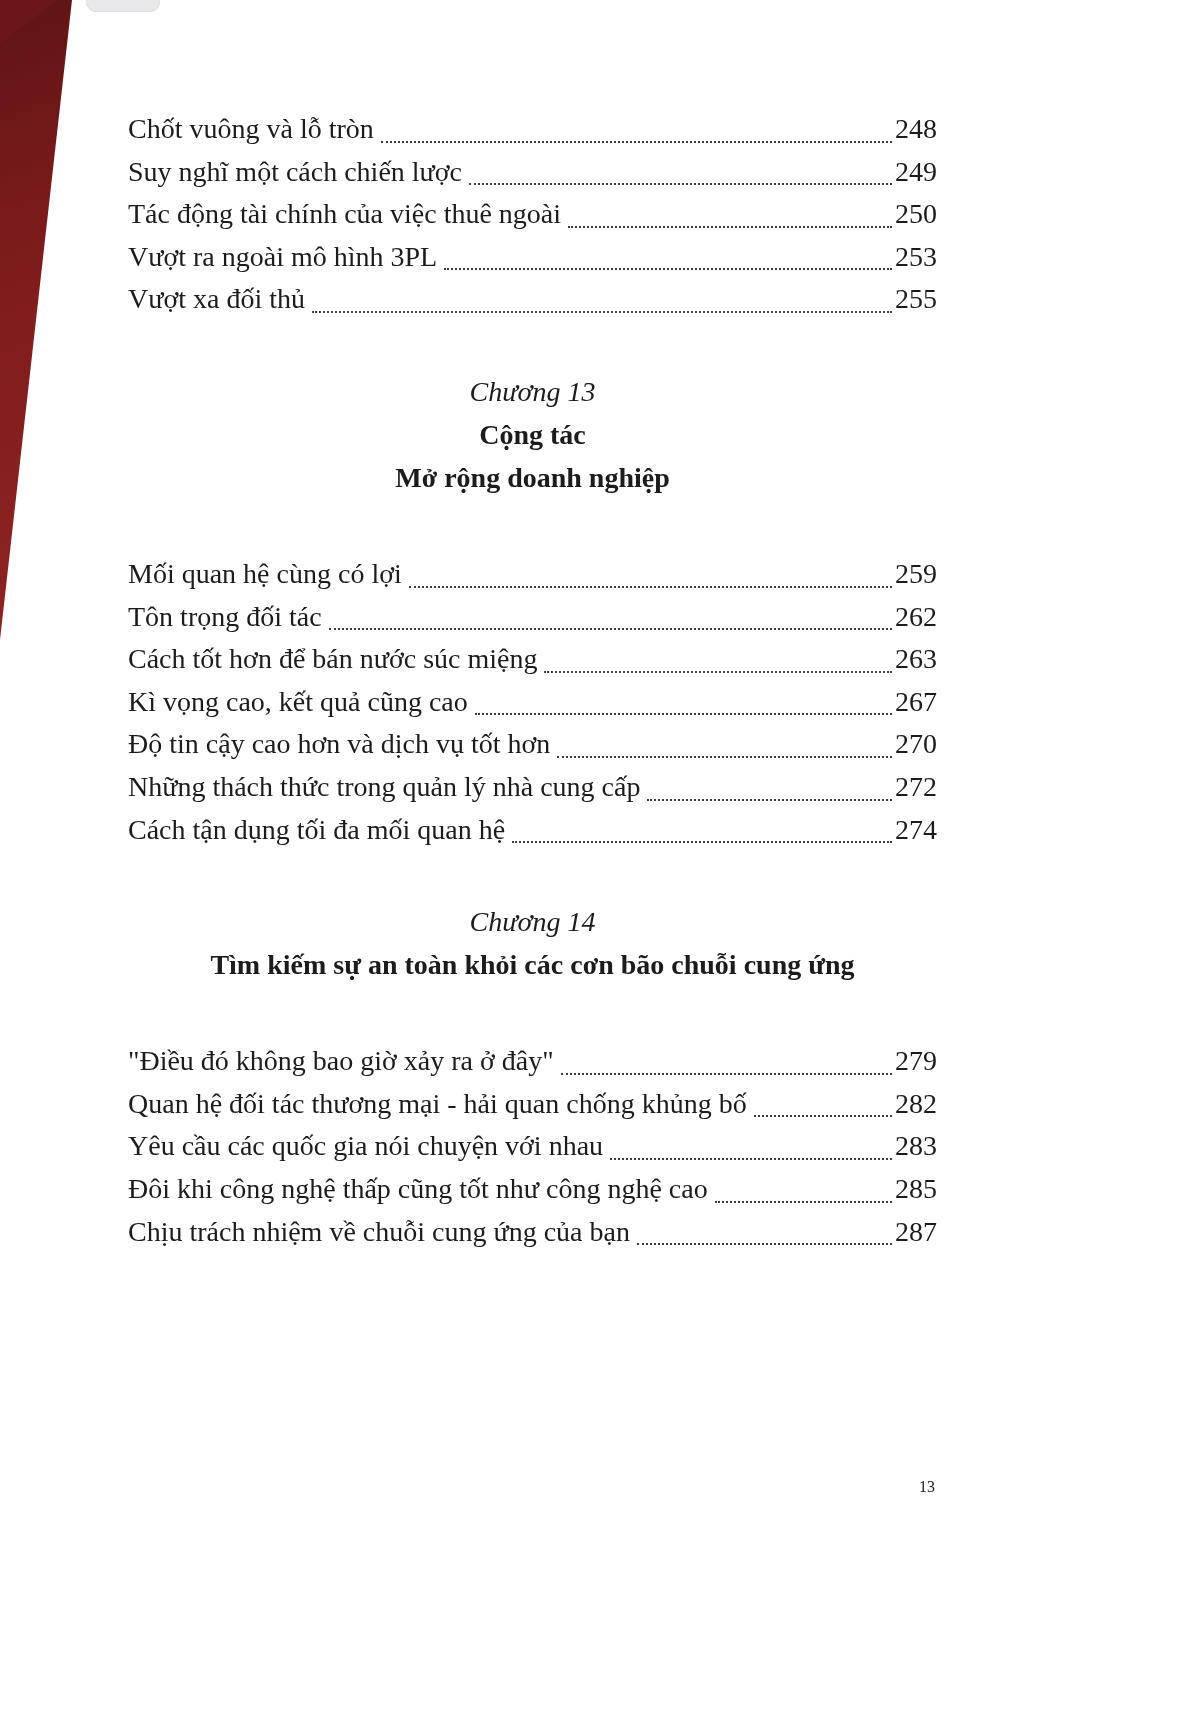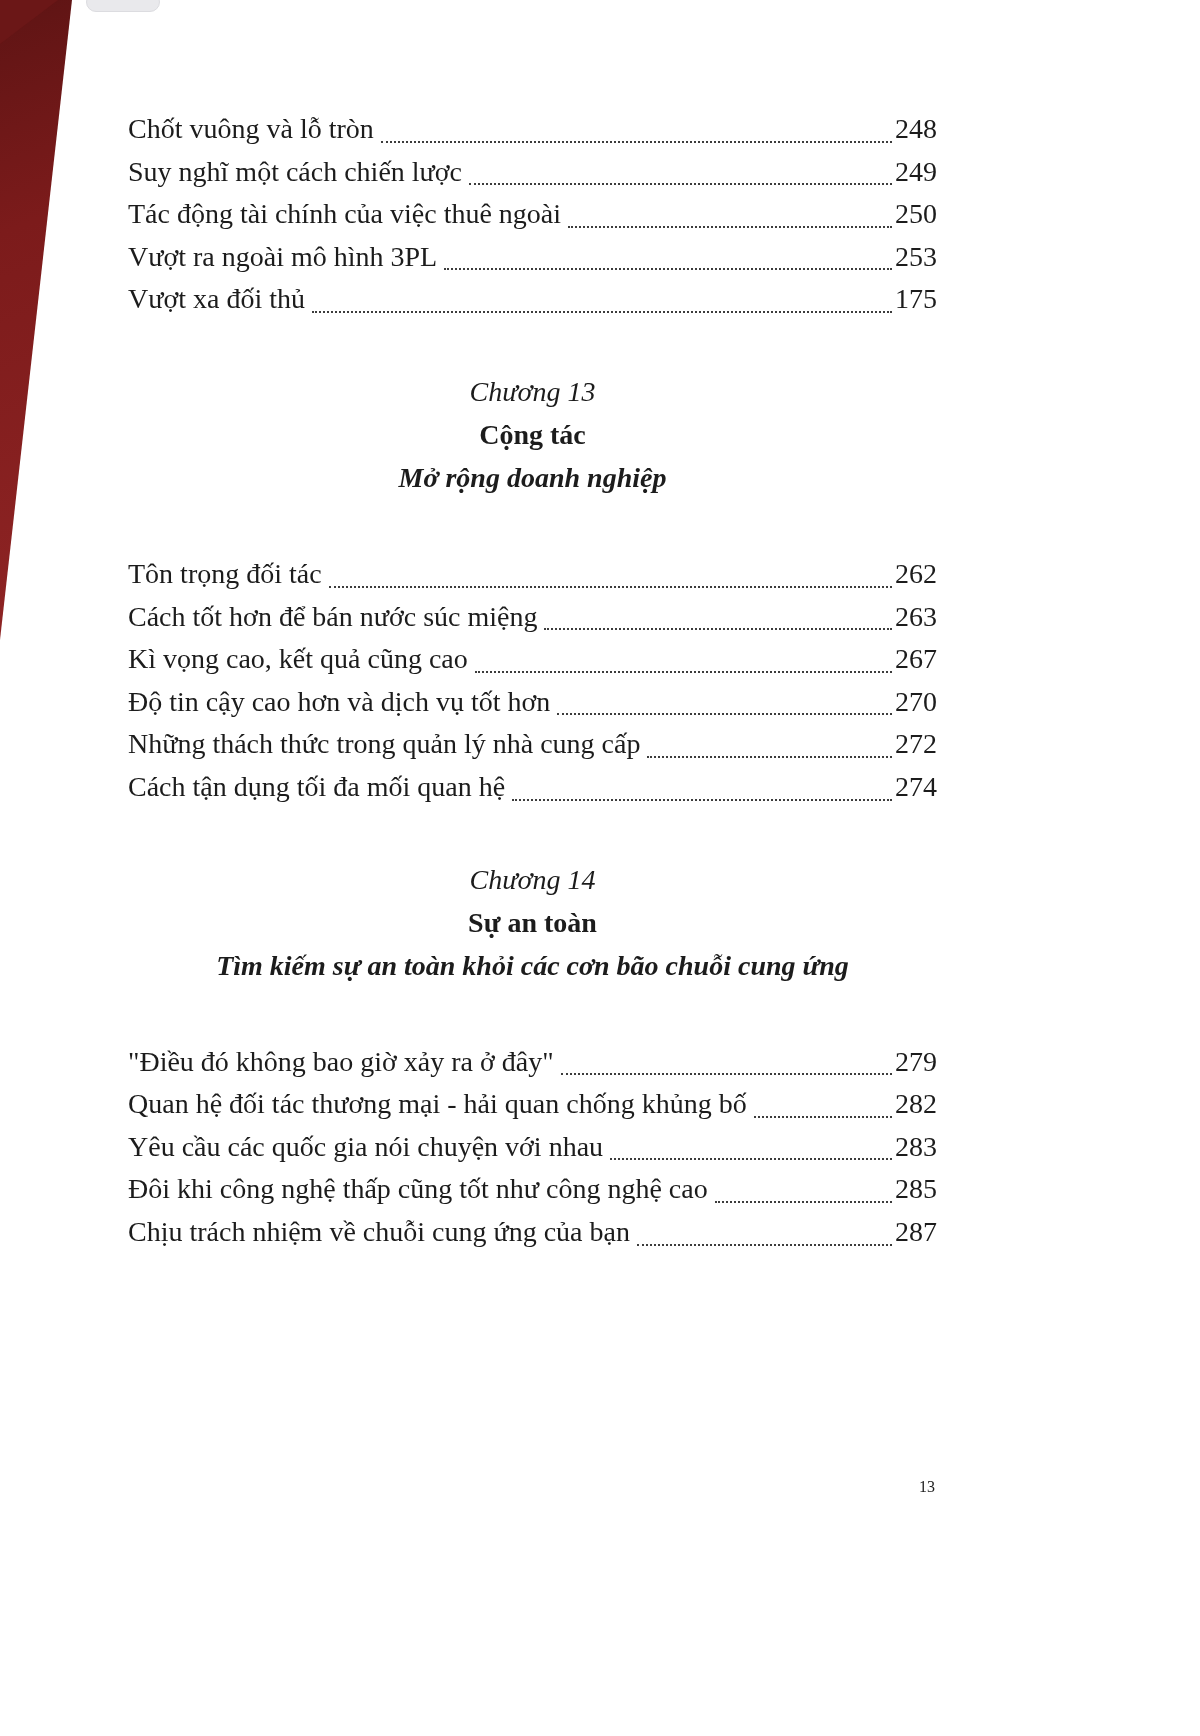--- a/index.html
+++ b/index.html
@@ -71,21 +71,21 @@
 
   .chapter {
     text-align: center;
     margin-top: 49px;
     margin-bottom: 54px;
     font-size: 28px;
     line-height: 43px;
   }
   .chapter .ch-label  { font-style: italic; }
   .chapter .ch-title  { font-weight: bold; }
-  .chapter .ch-subtitle { font-weight: bold; font-style: italic; }
+  .chapter .ch-subtitle { font-weight: bold; }
 
   .page-number {
     position: absolute;
     top: 1466px;
     right: 265px;
     font-size: 16px;
     line-height: 42px;
   }
 </style>
 </head>
@@ -113,30 +113,35 @@
         <span class="pageno">250</span>
       </div>
       <div class="toc-row">
         <span class="title">Vượt ra ngoài mô hình 3PL</span>
         <span class="leader"></span>
         <span class="pageno">253</span>
       </div>
       <div class="toc-row">
         <span class="title">Vượt xa đối thủ</span>
         <span class="leader"></span>
-        <span class="pageno">175</span>
+        <span class="pageno">255</span>
       </div>
     </div>
     <div class="chapter">
       <div class="ch-label">Chương 13</div>
       <div class="ch-title">Cộng tác</div>
       <div class="ch-subtitle">Mở rộng doanh nghiệp</div>
     </div>
     <div class="toc-section">
       <div class="toc-row">
+        <span class="title">Mối quan hệ cùng có lợi</span>
+        <span class="leader"></span>
+        <span class="pageno">259</span>
+      </div>
+      <div class="toc-row">
         <span class="title">Tôn trọng đối tác</span>
         <span class="leader"></span>
         <span class="pageno">262</span>
       </div>
       <div class="toc-row">
         <span class="title">Cách tốt hơn để bán nước súc miệng</span>
         <span class="leader"></span>
         <span class="pageno">263</span>
       </div>
       <div class="toc-row">
@@ -155,21 +160,20 @@
         <span class="pageno">272</span>
       </div>
       <div class="toc-row">
         <span class="title">Cách tận dụng tối đa mối quan hệ</span>
         <span class="leader"></span>
         <span class="pageno">274</span>
       </div>
     </div>
     <div class="chapter">
       <div class="ch-label">Chương 14</div>
-      <div class="ch-title">Sự an toàn</div>
       <div class="ch-subtitle">Tìm kiếm sự an toàn khỏi các cơn bão chuỗi cung ứng</div>
     </div>
     <div class="toc-section">
       <div class="toc-row">
         <span class="title">"Điều đó không bao giờ xảy ra ở đây"</span>
         <span class="leader"></span>
         <span class="pageno">279</span>
       </div>
       <div class="toc-row">
         <span class="title">Quan hệ đối tác thương mại - hải quan chống khủng bố</span>

